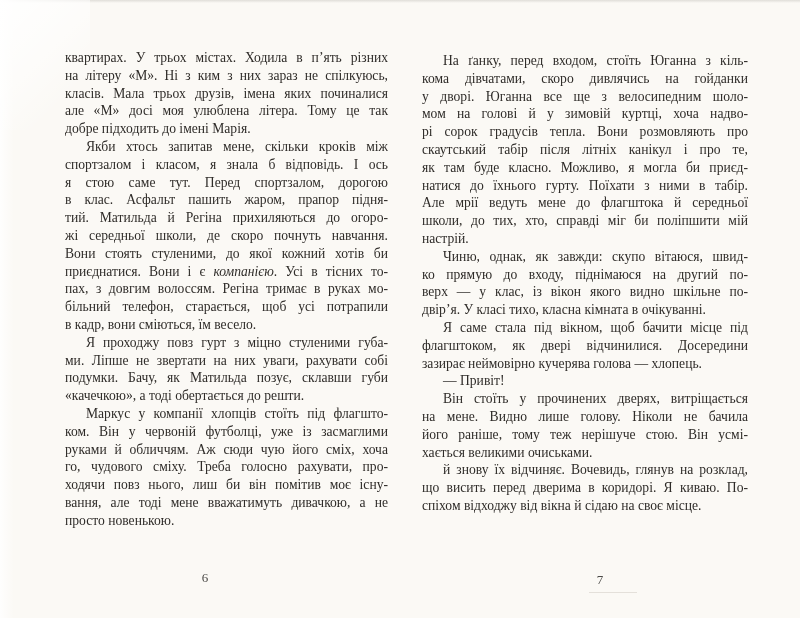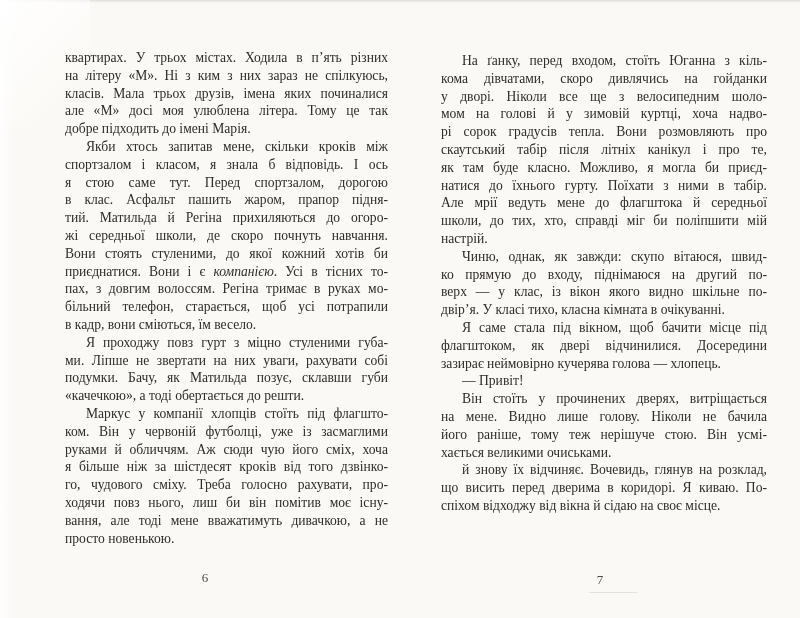--- a/index.html
+++ b/index.html
@@ -30,21 +30,21 @@
   }
   .artifact-line {
     position: absolute; left: 589px; top: 592px; width: 48px; height: 1px;
     background: #e4e0da;
   }
   .page-column {
     position: absolute;
     font-size: 13.6px;
   }
   #page-left-body  { left: 65px;  top: 49px; width: 323px; }
-  #page-right-body { left: 441px; top: 52px; width: 326px; font-family: Liberation Serif, serif; }
+  #page-right-body { left: 422px; top: 52px; width: 326px; font-family: Liberation Serif, serif; }
   .para { margin: 0; padding: 0; }
   .line {
     line-height: 17.8px;
     height: 17.8px;
     white-space: nowrap;
     text-align: justify;
     text-align-last: justify;
   }
   .line.last { text-align-last: left; }
   .para.indent .line:first-child { text-indent: 21px; }
@@ -92,33 +92,32 @@
       <div class="para indent">
         <div class="line">Я проходжу повз гурт з міцно стуленими губа-</div>
         <div class="line">ми. Ліпше не звертати на них уваги, рахувати собі</div>
         <div class="line">подумки. Бачу, як Матильда позує, склавши губи</div>
         <div class="line last">«качечкою», а тоді обертається до решти.</div>
       </div>
       <div class="para indent">
         <div class="line">Маркус у компанії хлопців стоїть під флагшто-</div>
         <div class="line">ком. Він у червоній футболці, уже із засмаглими</div>
         <div class="line">руками й обличчям. Аж сюди чую його сміх, хоча</div>
-        <div class="line">я більше ніж за шістдесят кроків від того дзвінко-</div>
         <div class="line">го, чудового сміху. Треба голосно рахувати, про-</div>
         <div class="line">ходячи повз нього, лиш би він помітив моє існу-</div>
         <div class="line">вання, але тоді мене вважатимуть дивачкою, а не</div>
         <div class="line last">просто новенькою.</div>
       </div>
     </div>
 
   <div id="page-right-body" class="page-column">
       <div class="para indent">
         <div class="line">На ґанку, перед входом, стоїть Юганна з кіль-</div>
         <div class="line">кома дівчатами, скоро дивлячись на гойданки</div>
-        <div class="line">у дворі. Ніколи все ще з велосипедним шоло-</div>
+        <div class="line">у дворі. Юганна все ще з велосипедним шоло-</div>
         <div class="line">мом на голові й у зимовій куртці, хоча надво-</div>
         <div class="line">рі сорок градусів тепла. Вони розмовляють про</div>
         <div class="line">скаутський табір після літніх канікул і про те,</div>
         <div class="line">як там буде класно. Можливо, я могла би приєд-</div>
         <div class="line">натися до їхнього гурту. Поїхати з ними в табір.</div>
         <div class="line">Але мрії ведуть мене до флагштока й середньої</div>
         <div class="line">школи, до тих, хто, справді міг би поліпшити мій</div>
         <div class="line last">настрій.</div>
       </div>
       <div class="para indent">

